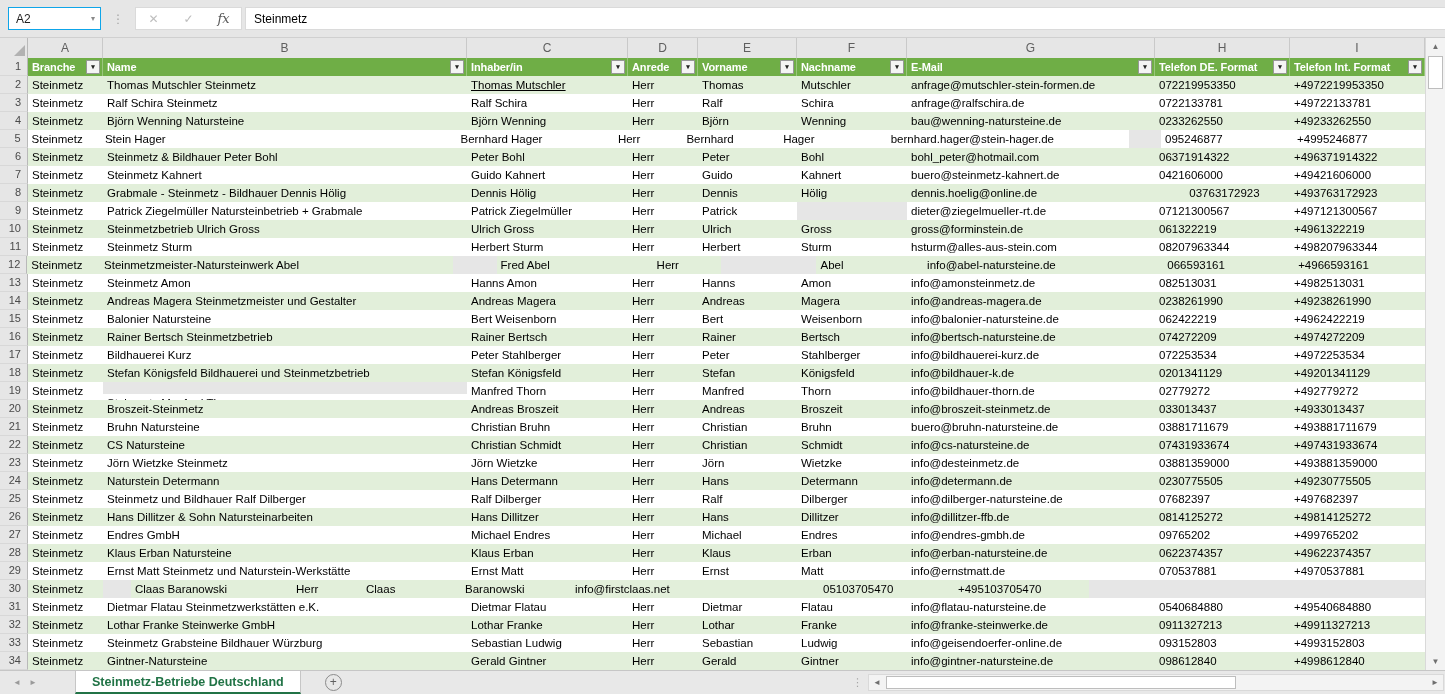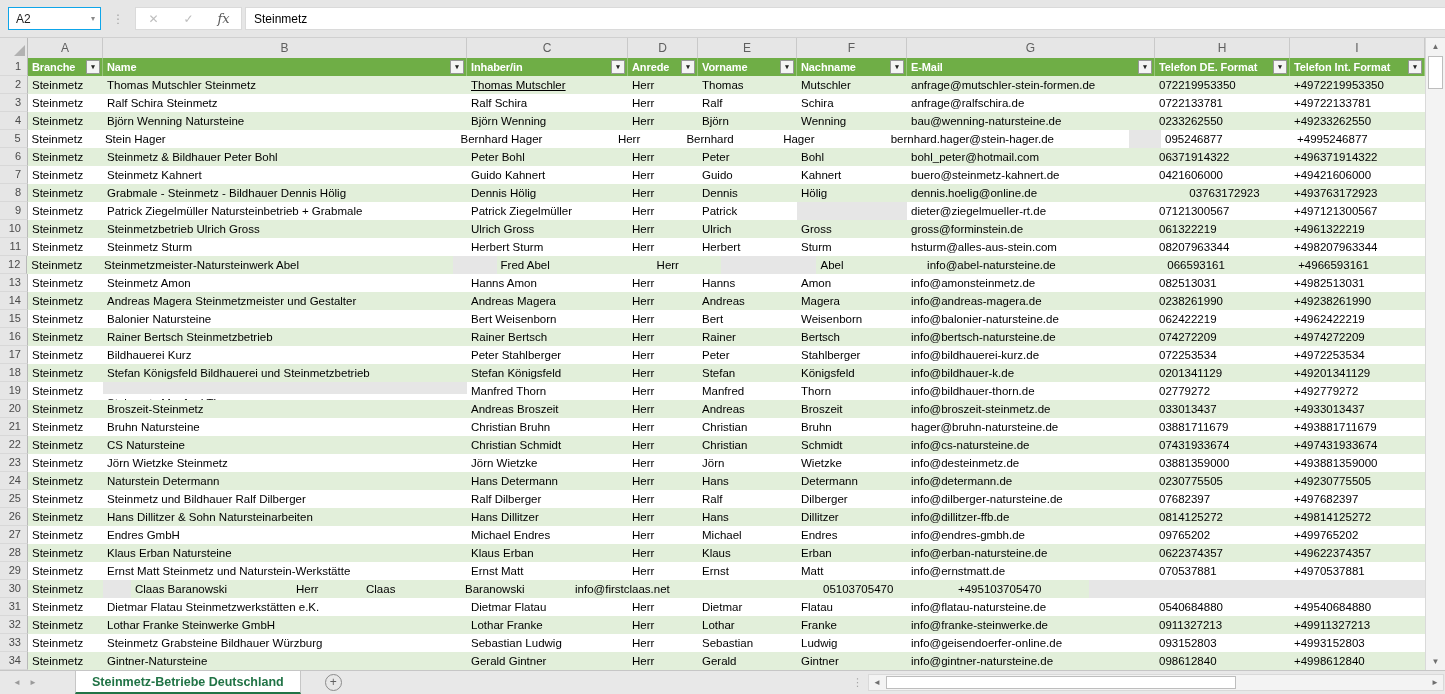--- a/index.html
+++ b/index.html
@@ -341,21 +341,21 @@
         <div class="cell" style="width: 135px;">+4933013437</div>
       </div>
       <div class="grid-row data">
         <div class="rownum">21</div>
         <div class="cell" style="width: 75px;">Steinmetz</div>
         <div class="cell" style="width: 364px;">Bruhn Natursteine</div>
         <div class="cell" style="width: 161px;">Christian Bruhn</div>
         <div class="cell" style="width: 70px;">Herr</div>
         <div class="cell" style="width: 99px;">Christian</div>
         <div class="cell" style="width: 110px;">Bruhn</div>
-        <div class="cell" style="width: 248px;">hager@bruhn-natursteine.de</div>
+        <div class="cell" style="width: 248px;">buero@bruhn-natursteine.de</div>
         <div class="cell" style="width: 135px;">03881711679</div>
         <div class="cell" style="width: 135px;">+493881711679</div>
       </div>
       <div class="grid-row data band">
         <div class="rownum">22</div>
         <div class="cell" style="width: 75px;">Steinmetz</div>
         <div class="cell" style="width: 364px;">CS Natursteine</div>
         <div class="cell" style="width: 161px;">Christian Schmidt</div>
         <div class="cell" style="width: 70px;">Herr</div>
         <div class="cell" style="width: 99px;">Christian</div>

